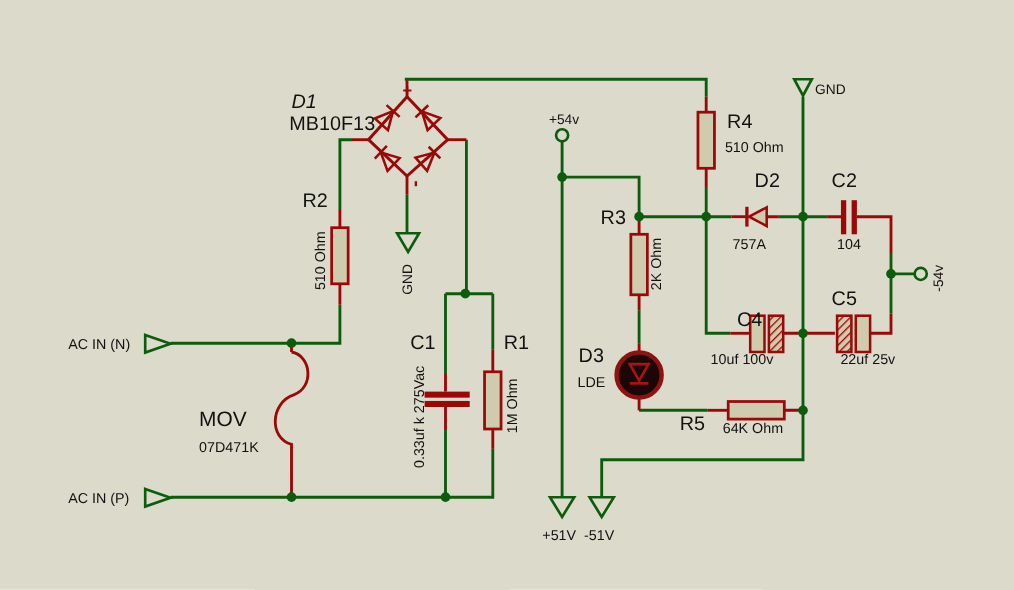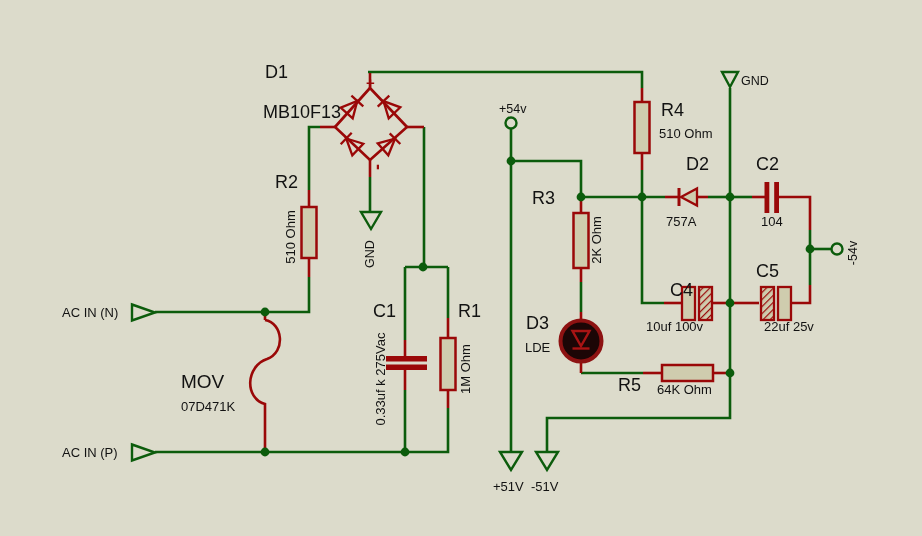--- a/index.html
+++ b/index.html
@@ -166,21 +166,21 @@
     <circle cx="511" cy="161" r="4.4"></circle>
     <circle cx="581" cy="197" r="4.4"></circle>
     <circle cx="642" cy="197" r="4.4"></circle>
     <circle cx="730" cy="197" r="4.4"></circle>
     <circle cx="730" cy="303" r="4.4"></circle>
     <circle cx="730" cy="373" r="4.4"></circle>
     <circle cx="810" cy="249" r="4.4"></circle>
   </g>
 </svg>
 
-<div class="lbl ref" style="left:265px;top:63px;">D1</div>
+<div class="lbl ref" style="left:265px;top:83px;font-style:italic;">D1</div>
 <div class="lbl val" style="left:263px;top:103px;">MB10F13</div>
 <div class="lbl redtxt" style="left:366px;top:75px;font-size:15px;">+</div>
 <div class="lbl redtxt r90" style="left:377px;top:167px;font-size:18px;">-</div>
 
 <div class="lbl ref" style="left:275px;top:173px;">R2</div>
 <div class="lbl val13 r90" style="left:291px;top:237px;">510 Ohm</div>
 
 <div class="lbl big" style="left:181px;top:372px;">MOV</div>
 <div class="lbl val13" style="left:181px;top:400px;">07D471K</div>
 
@@ -192,21 +192,21 @@
 
 <div class="lbl sm r90" style="left:371px;top:254px;">GND</div>
 
 <div class="lbl sm" style="left:499px;top:103px;">+54v</div>
 
 <div class="lbl ref" style="left:661px;top:101px;">R4</div>
 <div class="lbl val13" style="left:659px;top:127px;">510 Ohm</div>
 
 <div class="lbl sm" style="left:741px;top:75px;">GND</div>
 
-<div class="lbl ref" style="left:532px;top:189px;">R3</div>
+<div class="lbl ref" style="left:546px;top:189px;">R3</div>
 <div class="lbl val13 r90" style="left:597px;top:240px;">2K Ohm</div>
 
 <div class="lbl ref" style="left:674px;top:155px;margin-left:12px;">D2</div>
 <div class="lbl val13" style="left:666px;top:215px;">757A</div>
 
 <div class="lbl ref" style="left:756px;top:155px;">C2</div>
 <div class="lbl val13" style="left:761px;top:215px;">104</div>
 
 <div class="lbl ref" style="left:646px;top:281px;margin-left:24px;">C4</div>
 <div class="lbl val13" style="left:646px;top:320px;">10uf 100v</div>

